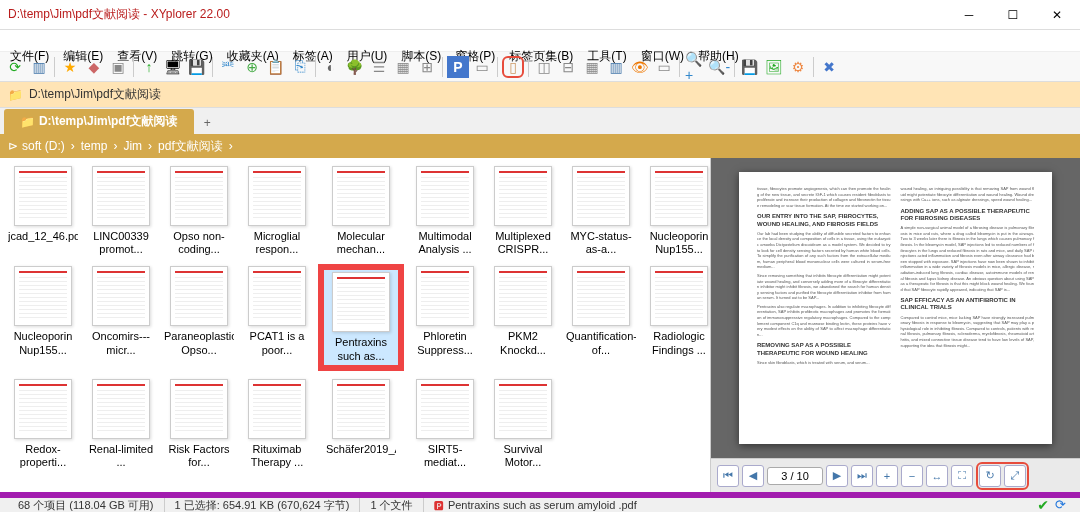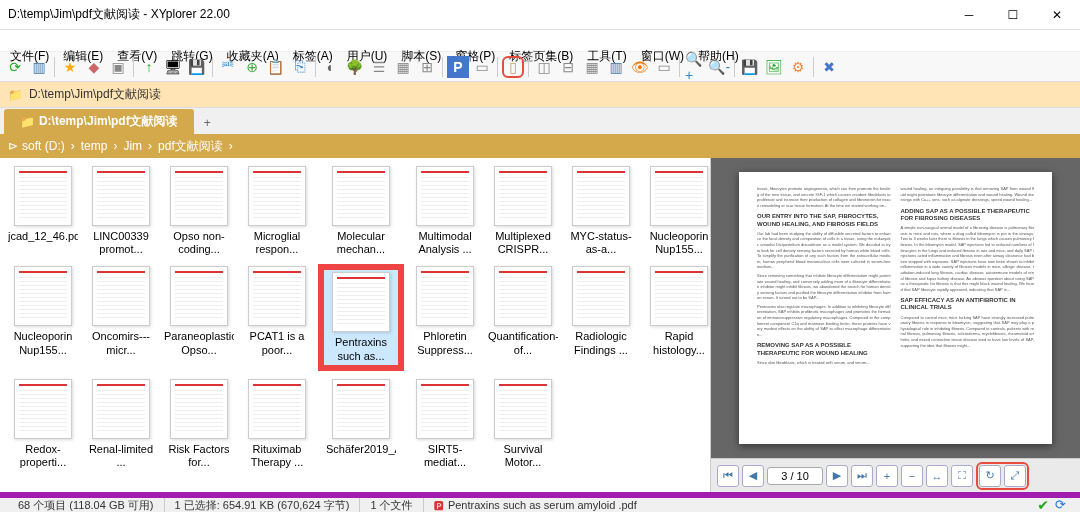--- a/index.html
+++ b/index.html
@@ -1,19 +1,19 @@
 <!DOCTYPE html>
 <html><head>
 <meta charset="utf-8">
 <style>
 * { margin: 0; padding: 0; box-sizing: border-box; font-family: "Segoe UI", "Microsoft YaHei", sans-serif; }
 body { width: 1080px; height: 512px; background: #fff; overflow: hidden; font-size: 12px; }
 
 .titlebar { height: 30px; background: #fff; display: flex; align-items: center; padding: 0 8px; border-bottom: 1px solid #ddd; }
-.titlebar-title { flex: 1; font-size: 12px; color: #000000; }
+.titlebar-title { flex: 1; font-size: 12px; color: #b91c1c; }
 .titlebar-buttons { display: flex; gap: 14px; }
 .titlebar-btn { width: 30px; height: 24px; display: flex; align-items: center; justify-content: center; cursor: pointer; }
 
 .menubar { height: 22px; background: #fff; display: flex; align-items: center; padding: 0 4px; gap: 2px; border-bottom: 1px solid #eee; }
 .menu-item { padding: 2px 6px; font-size: 12px; cursor: pointer; margin-top: 31px; }
 
 .toolbar { height: 30px; background: #f8f8f8; display: flex; align-items: center; padding: 0 4px; gap: 2px; border-bottom: 1px solid #ddd; }
 .tool-btn { width: 22px; height: 22px; display: flex; align-items: center; justify-content: center; cursor: pointer; border: 1px solid transparent; font-size: 14px; }
 .tool-sep { width: 1px; height: 20px; background: #ccc; margin: 0 2px; }
 .tool-hl { border: 2px solid #e74c3c; border-radius: 6px; }
@@ -246,33 +246,33 @@
         <div class="file-item">
           <div class="thumb">
             <div class="thumb-lines"></div>
           </div>
           <div class="file-name">Phloretin Suppress...</div>
         </div>
         <div class="file-item">
           <div class="thumb">
             <div class="thumb-lines"></div>
           </div>
+          <div class="file-name">PKM2 Knockd...</div>
+        </div>
+        <div class="file-item">
+          <div class="thumb">
+            <div class="thumb-lines"></div>
+          </div>
           <div class="file-name">Quantification-of...</div>
         </div>
         <div class="file-item">
           <div class="thumb">
             <div class="thumb-lines"></div>
           </div>
           <div class="file-name">Radiologic Findings ...</div>
-        </div>
-        <div class="file-item">
-          <div class="thumb">
-            <div class="thumb-lines"></div>
-          </div>
-          <div class="file-name">Rapid histology...</div>
         </div>
         <div class="file-item">
           <div class="thumb">
             <div class="thumb-lines"></div>
           </div>
           <div class="file-name">Redox-properti...</div>
         </div>
         <div class="file-item">
           <div class="thumb">
             <div class="thumb-lines"></div>

